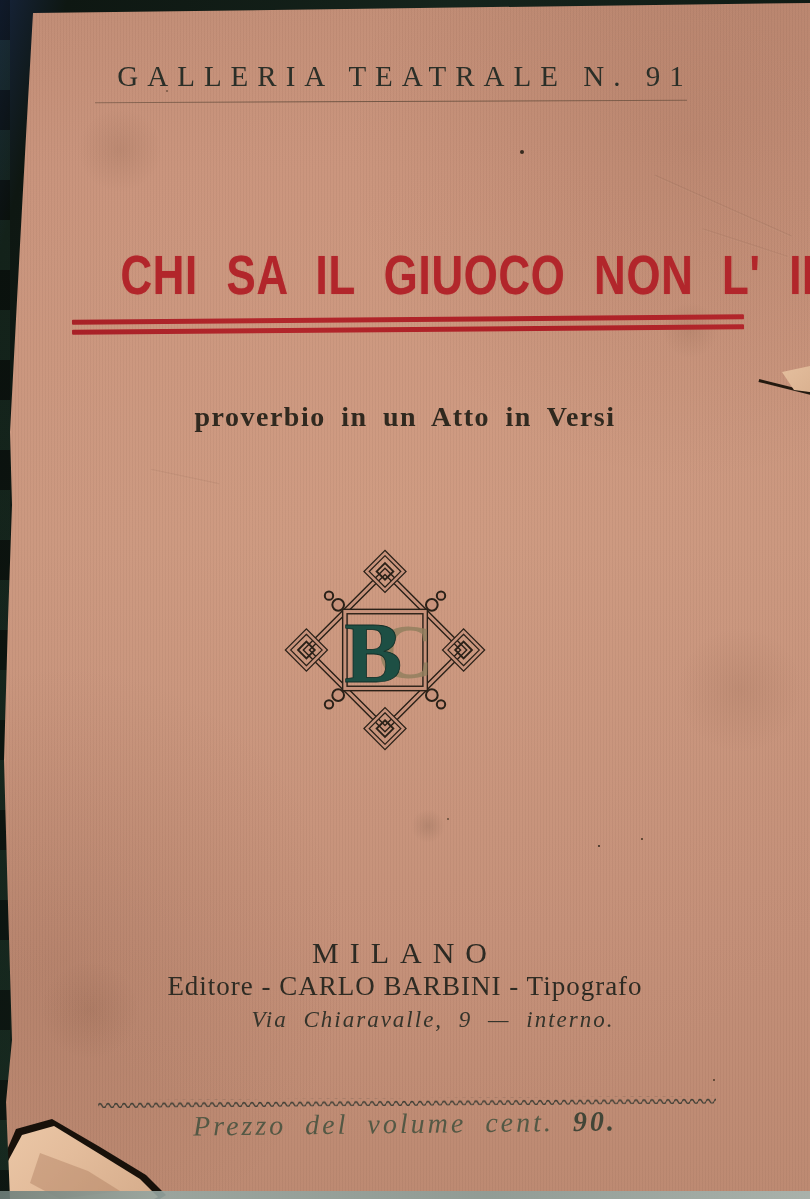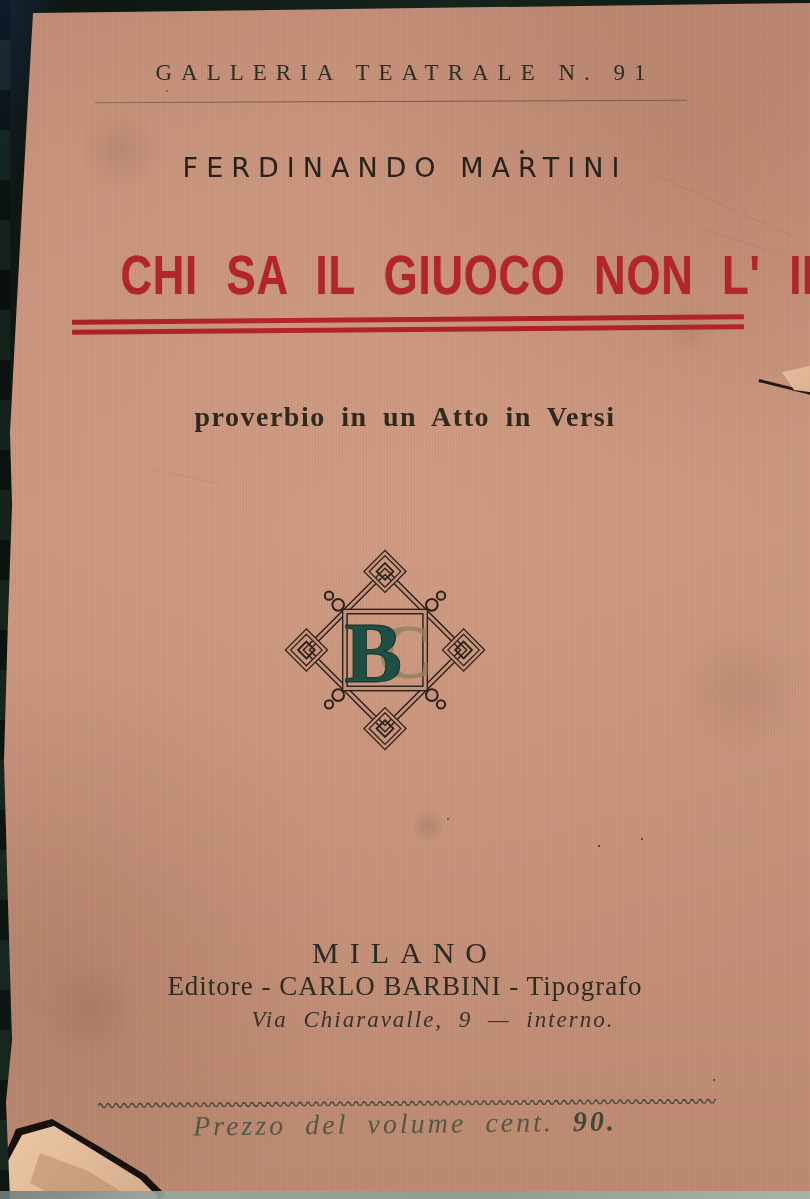--- a/index.html
+++ b/index.html
@@ -32,21 +32,21 @@
   .specks{position:absolute;left:0;top:0;width:2px;height:2px;background:#3a2d20;border-radius:50%;
     box-shadow:521px 151px 0 1px #352a1e, 641px 838px 0 0 #40301f, 598px 845px 0 0 #2f261c,
       447px 818px 0 0 rgba(60,45,30,.7), 713px 1079px 0 0 #4a3827, 166px 90px 0 0 rgba(60,45,30,.6);}
   .crease{position:absolute;background:linear-gradient(180deg,rgba(90,55,40,.35),rgba(230,190,160,.25));height:2px;border-radius:2px;}
   .crease.c1{width:150px;left:648px;top:205px;transform:rotate(24deg);opacity:.5;}
   .crease.c2{width:90px;left:700px;top:242px;transform:rotate(18deg);opacity:.4;}
   .crease.c3{width:70px;left:150px;top:476px;transform:rotate(12deg);opacity:.35;}
 
   
   .txt{position:absolute;left:0;width:810px;text-align:center;color:#2e2b24;}
-  .series{top:60px;font-size:23px;letter-spacing:9px;color:#2b2f28;}
+  .series{top:60px;font-size:29px;letter-spacing:9px;color:#2b2f28;}
   .rule-thin{position:absolute;left:95px;top:101px;width:592px;height:1px;
     background:linear-gradient(90deg,rgba(70,55,40,.45),rgba(70,55,40,.65) 40%,rgba(70,55,40,.5));
     transform:rotate(-.25deg);}
   .author{top:152px;font-family:"DejaVu Sans",sans-serif;font-size:27px;letter-spacing:8px;color:#27221b;}
   .title-wrap{top:247px;}
   .title{display:inline-block;transform:scaleX(.78);transform-origin:center;
     font-family:"Liberation Sans",sans-serif;font-weight:700;font-size:56px;line-height:1;
     letter-spacing:1px;word-spacing:20px;white-space:nowrap;color:#b2262b;
     text-shadow:0 0 1px rgba(178,38,43,.55);}
   .red-rules{position:absolute;left:72px;top:317px;width:672px;transform:rotate(-.45deg);}
@@ -99,21 +99,20 @@
   <div class="fibers"></div>
   <div class="stains"></div>
   <div class="specks"></div>
   <div class="crease c1"></div>
   <div class="crease c2"></div>
   <div class="crease c3"></div>
 
   <div class="txt series">GALLERIA TEATRALE N. 91</div>
   <div class="rule-thin"></div>
 
-  <div class="txt author">FERDINANDO MARTINI</div>
 
   <div class="txt title-wrap"><span class="title">CHI SA IL GIUOCO NON L' INSEGNI</span></div>
   <div class="red-rules">
     <div class="bar"></div>
     <div class="gap"></div>
     <div class="bar"></div>
   </div>
 
   <div class="txt subtitle">proverbio in un Atto in Versi</div>
 

